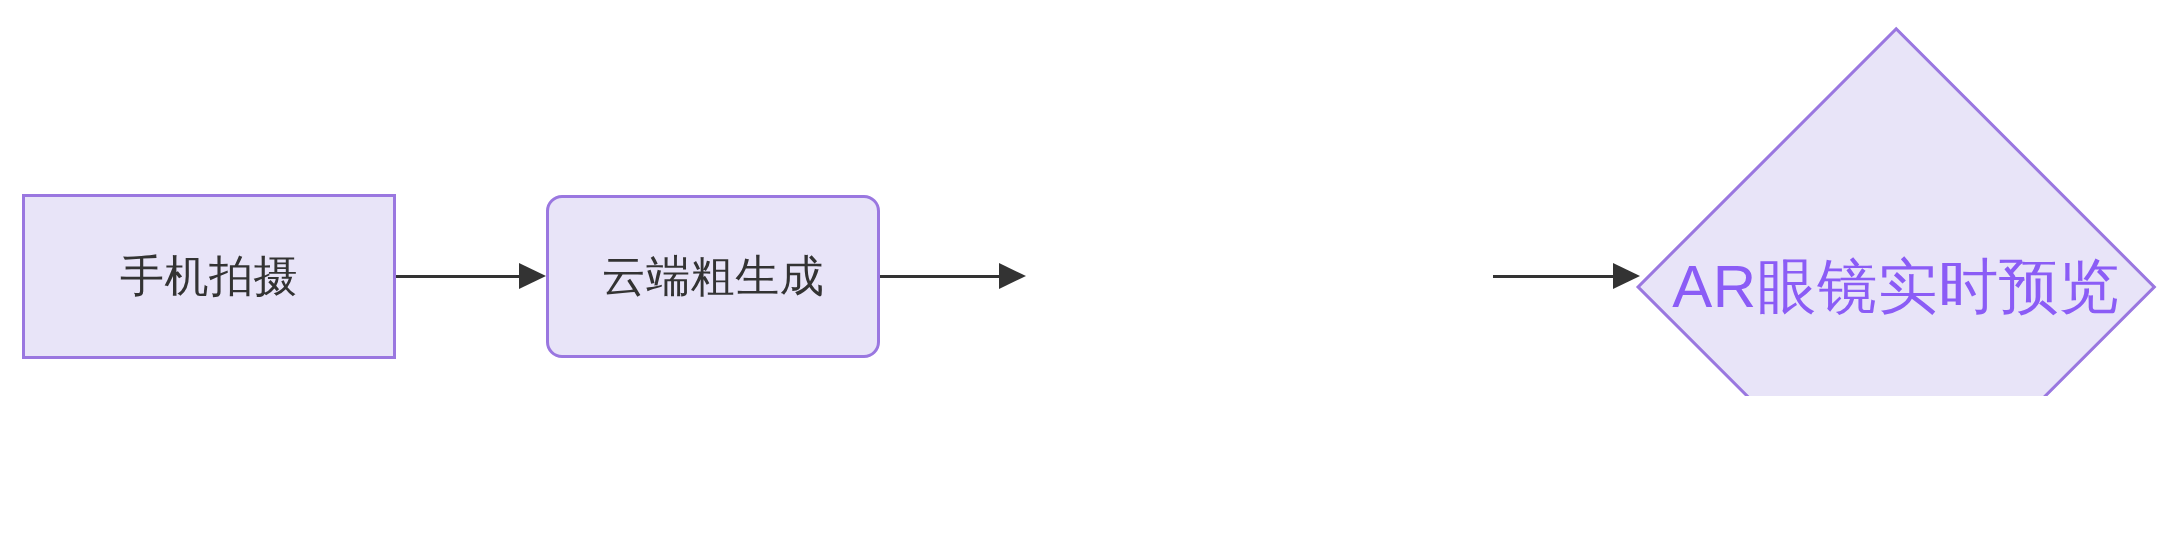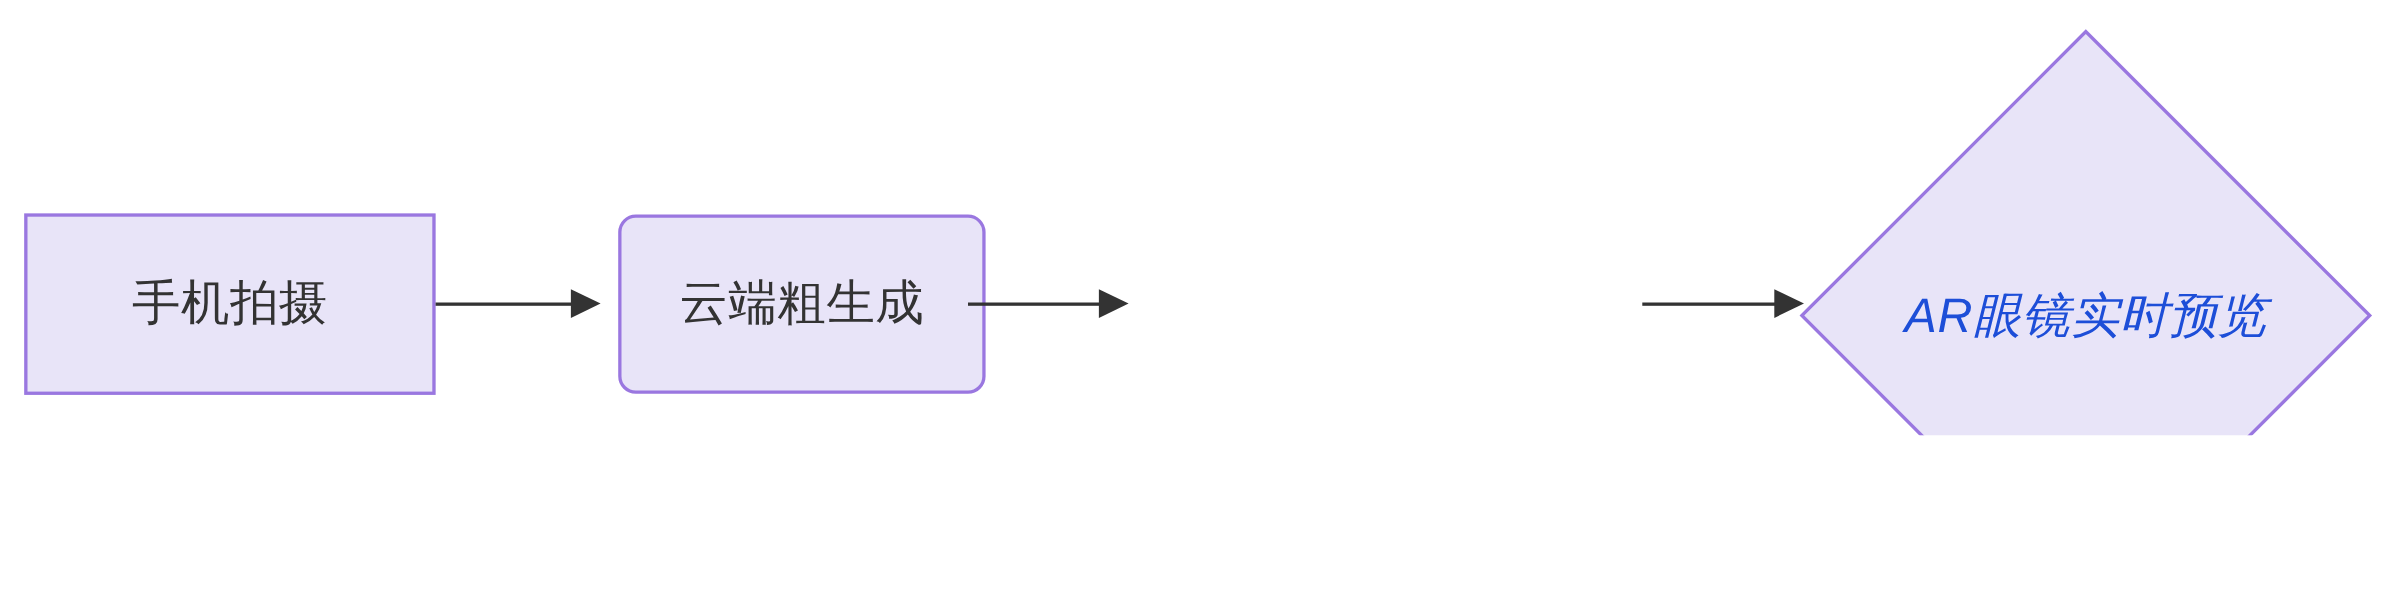--- a/index.html
+++ b/index.html
@@ -44,25 +44,24 @@
     background: #e8e4f8;
     border: 3px solid #9a77e0;
     box-sizing: border-box;
     transform: rotate(45deg);
   }
   .diamond-label {
     position: absolute;
     left: 50%;
     top: 50%;
     transform: translate(-50%, -50%);
-    color: #1d4ed8;
-    font-size: 44px;
+    color: #8b5cf6;
+    font-size: 60px;
     white-space: nowrap;
     letter-spacing: 0.5px;
-    font-style: italic;
   }
 
   .edge {
     position: absolute;
     height: 0;
   }
   .edge .shaft {
     position: absolute;
     left: 0;
     top: -1.5px;
@@ -81,21 +80,21 @@
 </style>
 </head>
 <body>
 
 <div id="canvas">
 
   <div class="node" id="node-n1" style="left: 22px; top: 194px; width: 374px; height: 165px;">
     <span>手机拍摄</span>
   </div>
 
-  <div class="node rounded" id="node-n2" style="left: 546px; top: 195px; width: 334px; height: 163px; margin-left: 16px;">
+  <div class="node rounded" id="node-n2" style="left: 546px; top: 195px; width: 334px; height: 163px;">
     <span>云端粗生成</span>
   </div>
 
 
   <div class="diamond-wrap" id="node-n4" style="left: 1711.8px; top: 102.799px; width: 368.403px; height: 368.403px;">
     <div class="diamond-shape"></div>
     <span class="diamond-label">AR眼镜实时预览</span>
   </div>
 
   <div class="edge" id="edge-e1" style="left: 396px; top: 276px; width: 150px;">

